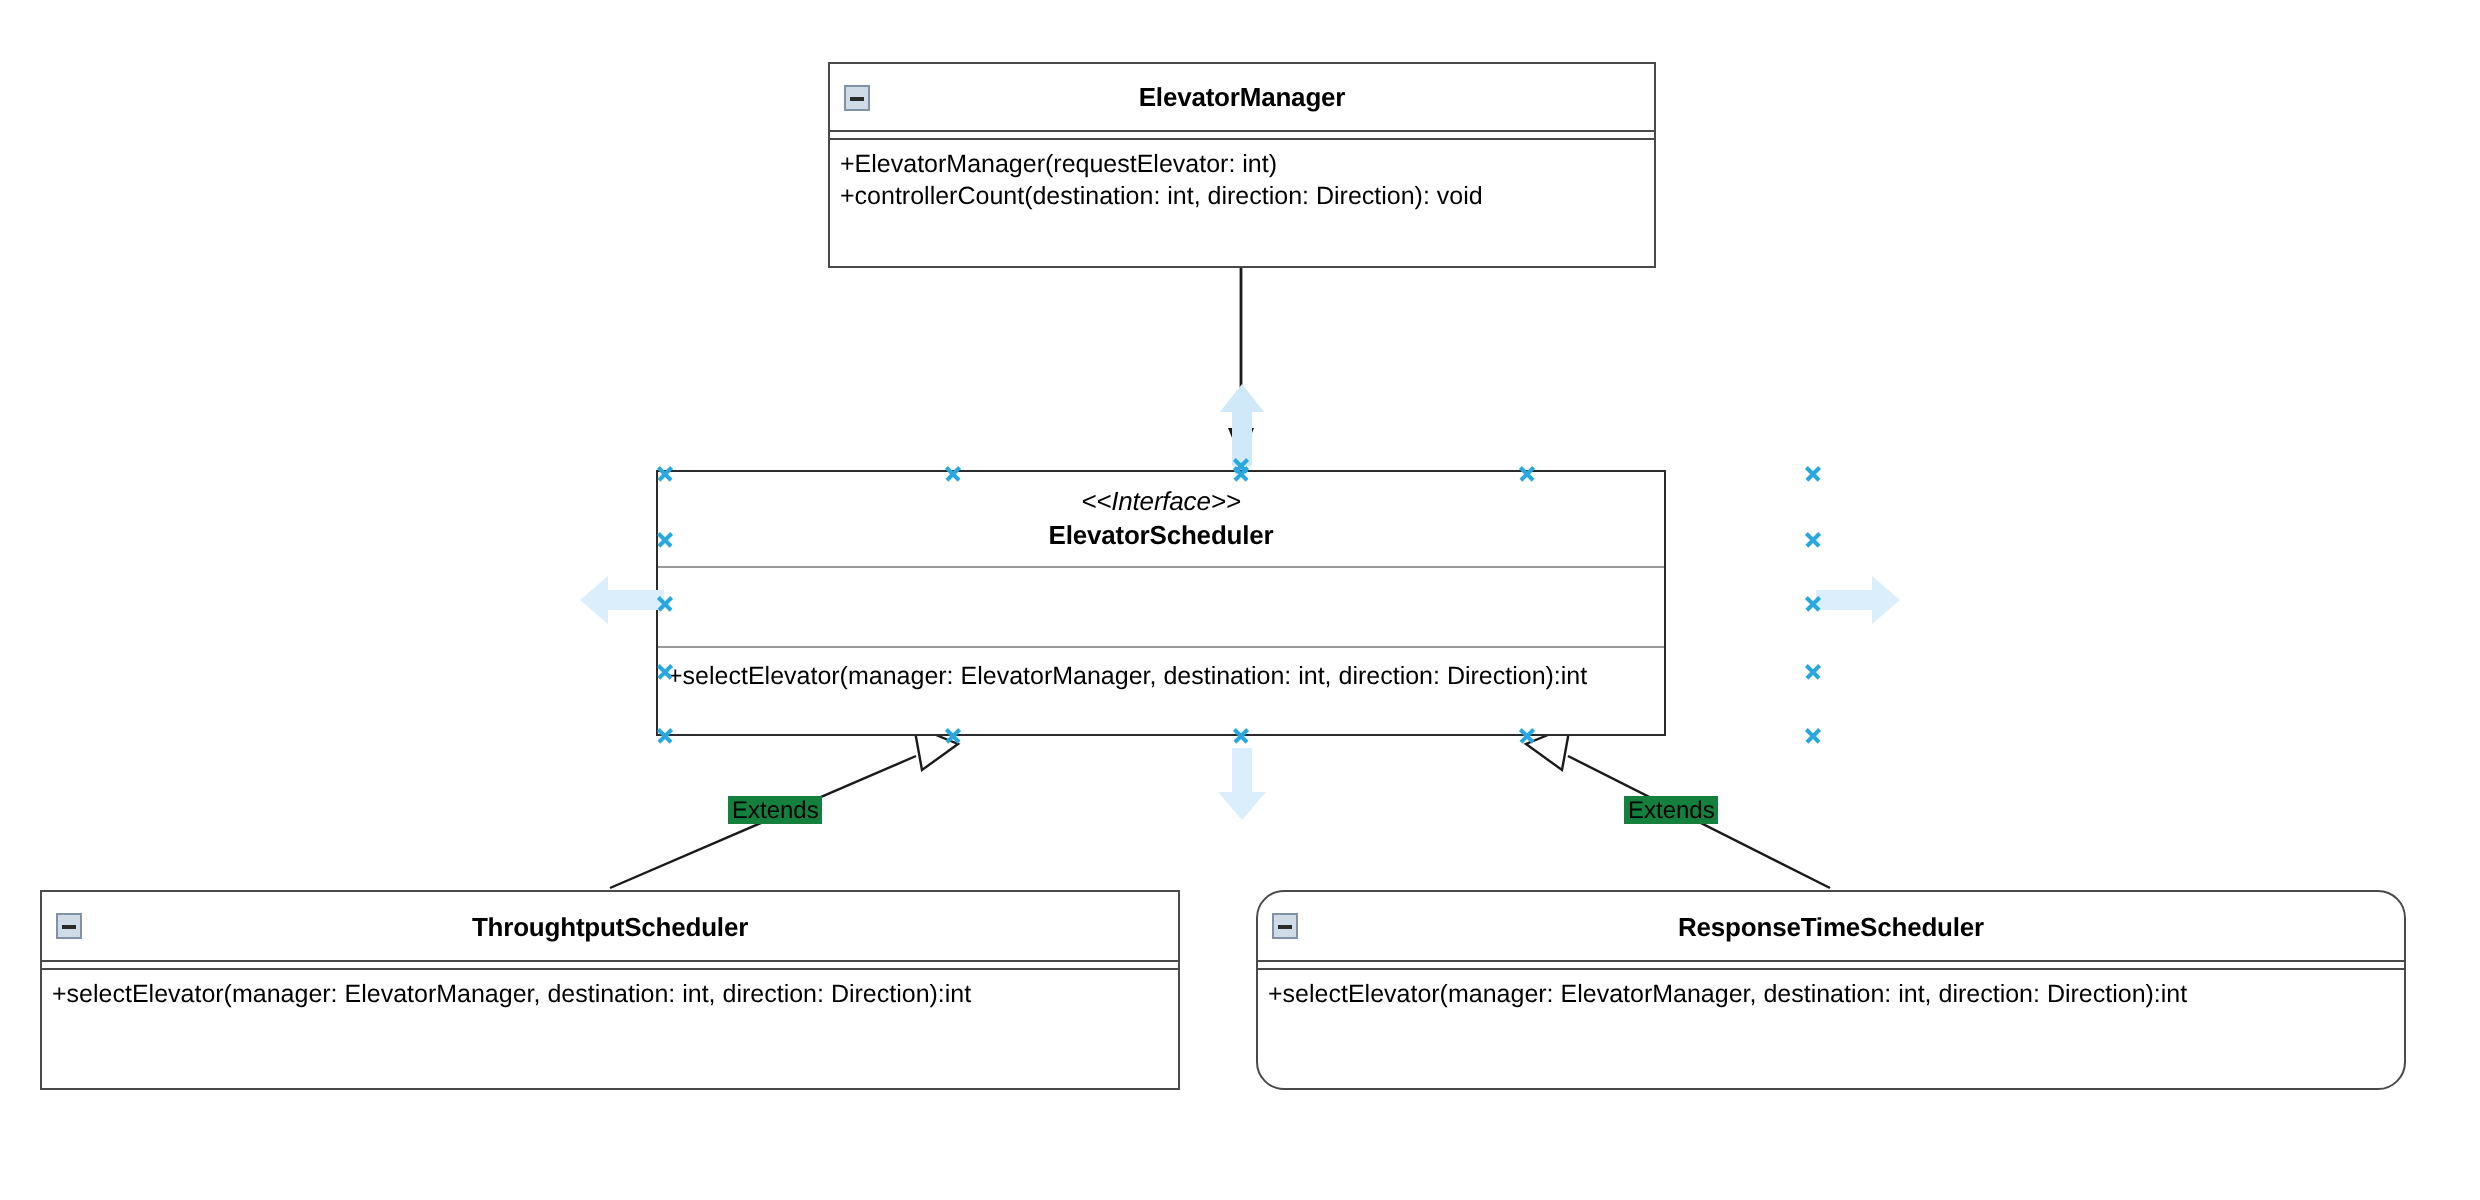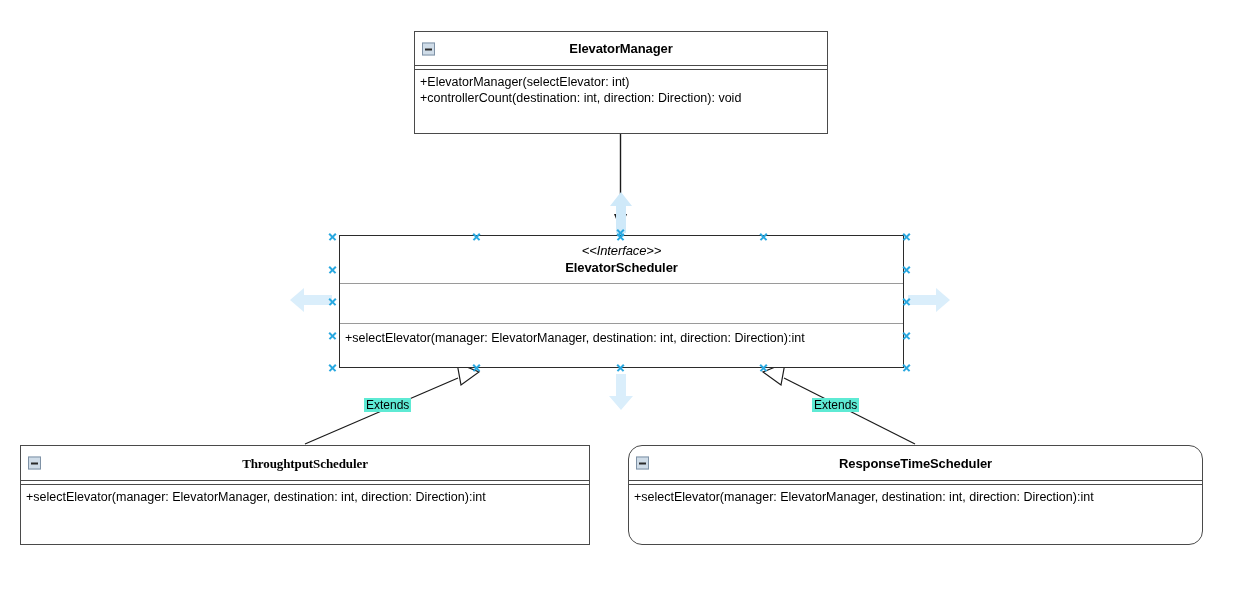--- a/index.html
+++ b/index.html
@@ -120,21 +120,21 @@
     top: 0;
     width: 1240px;
     height: 600px;
     z-index: 3;
     pointer-events: none;
   }
   .edge-label {
     position: absolute;
     font-size: 12px;
     color: #000000;
-    background: #5eead4;
+    background: #15803d;
     padding: 0 2px;
     white-space: nowrap;
     z-index: 6;
     text-align: right;
   }
 
   
   .handles {
     position: absolute;
     left: 0;
@@ -194,40 +194,40 @@
   <div class="edge-label" style="left:364px; top:398px;">Extends</div>
   <div class="edge-label" style="left:812px; top:398px;">Extends</div>
 
   <div class="uml-box" style="left:414px; top:31px; width:414px; height:103px;">
     <div class="uml-header" style="height:33px;">
       <span class="collapse-icon"></span>
       <span class="uml-name">ElevatorManager</span>
     </div>
     <div class="divider-double" style="top:33px;"></div>
     <div class="uml-compartment" style="top:36px; bottom:0;">
-      <div class="member">+ElevatorManager(selectElevator: int)</div>
+      <div class="member">+ElevatorManager(requestElevator: int)</div>
       <div class="member">+controllerCount(destination: int, direction: Direction): void</div>
     </div>
   </div>
 
-  <div class="uml-box selected" style="left:339px; top:235px; width:565px; height:133px;">
+  <div class="uml-box selected" style="left:328px; top:235px; width:505px; height:133px;">
     <div class="uml-header" style="height:47px;">
       <span class="uml-stereotype">&lt;&lt;Interface&gt;&gt;</span>
       <span class="uml-name">ElevatorScheduler</span>
     </div>
     <div class="divider-single" style="top:47px;"></div>
     <div class="uml-compartment" style="top:48px; height:39px;"></div>
     <div class="divider-single" style="top:87px;"></div>
     <div class="uml-compartment" style="top:88px; bottom:0;">
       <div class="member">+selectElevator(manager: ElevatorManager, destination: int, direction: Direction):int</div>
     </div>
   </div>
 
   <div class="uml-box" style="left:20px; top:445px; width:570px; height:100px;">
-    <div class="uml-header" style="height:34px;font-family:Liberation Serif, serif;">
+    <div class="uml-header" style="height:34px;">
       <span class="collapse-icon"></span>
       <span class="uml-name">ThroughtputScheduler</span>
     </div>
     <div class="divider-double" style="top:34px;"></div>
     <div class="uml-compartment" style="top:37px; bottom:0;">
       <div class="member">+selectElevator(manager: ElevatorManager, destination: int, direction: Direction):int</div>
     </div>
   </div>
 
   <div class="uml-box" style="left:628px; top:445px; width:575px; height:100px;border-radius:14px;">

